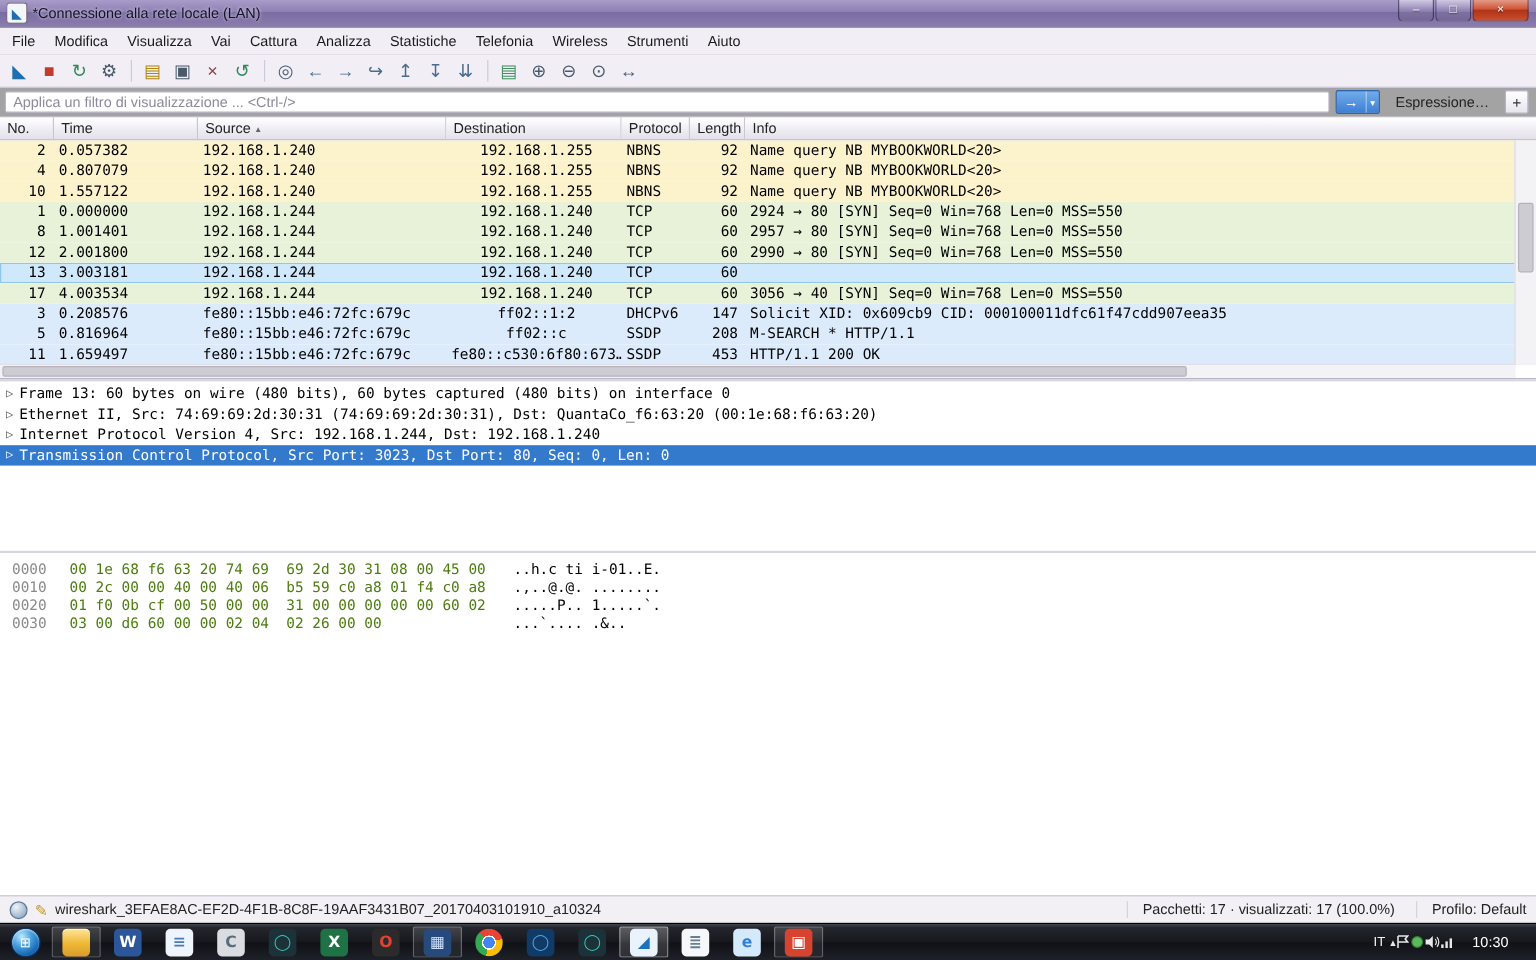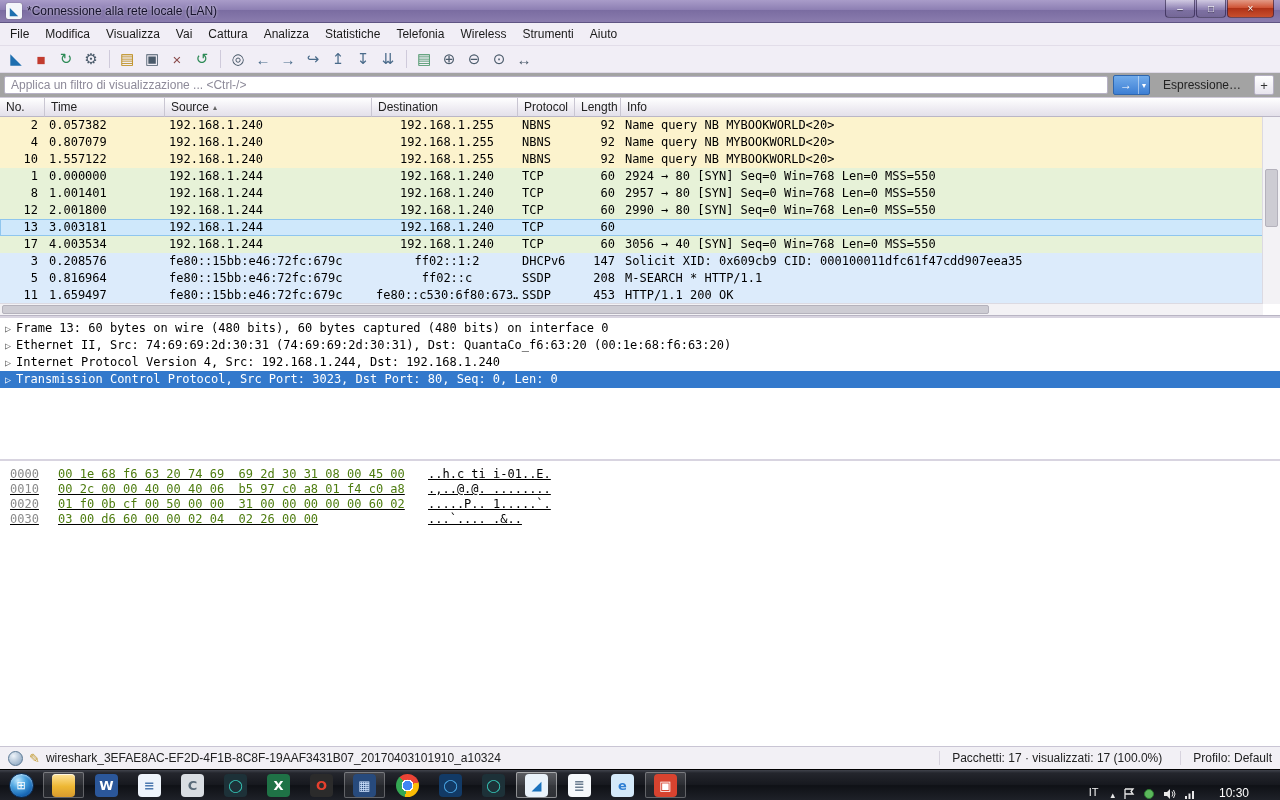--- a/index.html
+++ b/index.html
@@ -67,21 +67,21 @@
   
   .details{height:139px;flex:none;background:#fff;font-family:"DejaVu Sans Mono","Liberation Mono",monospace;font-size:12px;padding-top:2px;overflow:hidden;}
   .drow{display:flex;align-items:center;height:17px;line-height:17px;color:#000;}
   .expander{width:16px;text-align:center;color:#555;font-size:10px;flex:none;}
   .dtext{white-space:pre;overflow:hidden;}
   .drow.selected{background:#3379cc;color:#fff;}
   .drow.selected .expander{color:#fff;}
 
   
   .hexpane{flex:1;background:#fff;font-family:"DejaVu Sans Mono","Liberation Mono",monospace;font-size:12px;padding-top:6px;overflow:hidden;}
-  .hexrow{display:flex;height:15px;line-height:15px;text-decoration:underline;}
+  .hexrow{display:flex;height:15px;line-height:15px;}
   .hoff{width:38px;padding-left:10px;color:#8a8a8a;white-space:pre;flex:none;}
   .hbytes{width:352px;margin-left:10px;white-space:pre;flex:none;color:#4d7c0f;}
   .hascii{margin-left:18px;white-space:pre;color:#000;}
 
   
   .statusbar{height:22px;flex:none;background:#f2f0f5;border-top:1px solid #c9c5d4;display:flex;align-items:center;font-size:12px;color:#222;padding:0 8px;gap:6px;white-space:nowrap;}
   .sb-expert{width:13px;height:13px;border-radius:50%;background:radial-gradient(circle at 35% 30%,#eef4fa,#7d9ab8);border:1px solid #5a7894;flex:none;}
   .sb-pencil{color:#c0992f;font-size:13px;flex:none;}
   .sb-file{overflow:hidden;text-overflow:ellipsis;}
   .sb-packets{margin-left:auto;padding:0 12px;border-left:1px solid #d7d3de;}
@@ -91,21 +91,21 @@
   .taskbar{height:30px;flex:none;display:flex;align-items:stretch;background:linear-gradient(#41444d 0%,#24262d 10%,#16181e 50%,#0f1116 52%,#1e2128 100%);border-top:1px solid #000;}
   .startorb{width:42px;display:flex;align-items:center;justify-content:center;flex:none;}
   .orb{width:23px;height:23px;border-radius:50%;background:radial-gradient(circle at 35% 28%,#bfe9ff 0%,#4aa3e0 35%,#1766b3 70%,#0b3f7e 100%);border:1px solid #0a2c55;box-shadow:inset 0 1px 2px rgba(255,255,255,.65);display:flex;align-items:center;justify-content:center;color:#fff;font-size:11px;}
   .apps{display:flex;align-items:stretch;}
   .appbtn{width:41px;display:flex;align-items:center;justify-content:center;border-radius:2px;margin:2px 1px;}
   .appbtn.running{background:linear-gradient(rgba(255,255,255,.14),rgba(255,255,255,.04));box-shadow:inset 0 0 0 1px rgba(255,255,255,.28);}
   .appbtn.active{background:linear-gradient(rgba(255,255,255,.26),rgba(255,255,255,.08));box-shadow:inset 0 0 0 1px rgba(255,255,255,.45);}
   .appglyph{width:23px;height:23px;border-radius:4px;display:flex;align-items:center;justify-content:center;font-size:13px;font-weight:bold;font-family:"DejaVu Sans",sans-serif;}
   .appglyph.folder{background:linear-gradient(#ffe49a,#edb733 55%,#d89b2e);box-shadow:inset 0 1px 0 rgba(255,255,255,.7);}
   .appglyph.chrome{border-radius:50%;background:radial-gradient(circle at 50% 50%,#4285f4 0 29%,#ffffff 30% 36%,rgba(0,0,0,0) 37%),conic-gradient(from -45deg,#ea4335 0 33%,#fbbc05 33% 66%,#34a853 66% 100%);}
-  .tray{margin-left:auto;display:flex;align-items:flex-end;gap:8px;color:#fff;}
+  .tray{margin-left:auto;display:flex;align-items:center;gap:0;color:#fff;}
   .tray-lang{font-size:11px;color:#f2f2f2;padding:2px 4px;}
   .tray-chevron{font-size:9px;color:#e8e8e8;}
   .tray-ico{display:flex;align-items:center;}
   .tray-clock{font-size:12px;color:#fff;padding:0 8px 0 14px;}
   .show-desktop{width:14px;border-left:1px solid rgba(255,255,255,.4);background:linear-gradient(rgba(255,255,255,.14),rgba(255,255,255,.03));}
 </style>
 </head>
 <body>
 
 <div class="screen">
@@ -385,21 +385,21 @@
   <div class="hexpane">
 
       <div class="hexrow">
         <span class="hoff">0000</span>
         <span class="hbytes">00 1e 68 f6 63 20 74 69  69 2d 30 31 08 00 45 00</span>
         <span class="hascii">..h.c ti i-01..E.</span>
       </div>
 
       <div class="hexrow">
         <span class="hoff">0010</span>
-        <span class="hbytes">00 2c 00 00 40 00 40 06  b5 97 c0 a8 01 f4 c0 a8</span>
+        <span class="hbytes">00 2c 00 00 40 00 40 06  b5 59 c0 a8 01 f4 c0 a8</span>
         <span class="hascii">.,..@.@. ........</span>
       </div>
 
       <div class="hexrow">
         <span class="hoff">0020</span>
         <span class="hbytes">01 f0 0b cf 00 50 00 00  31 00 00 00 00 00 60 02</span>
         <span class="hascii">.....P.. 1.....`.</span>
       </div>
 
       <div class="hexrow">

